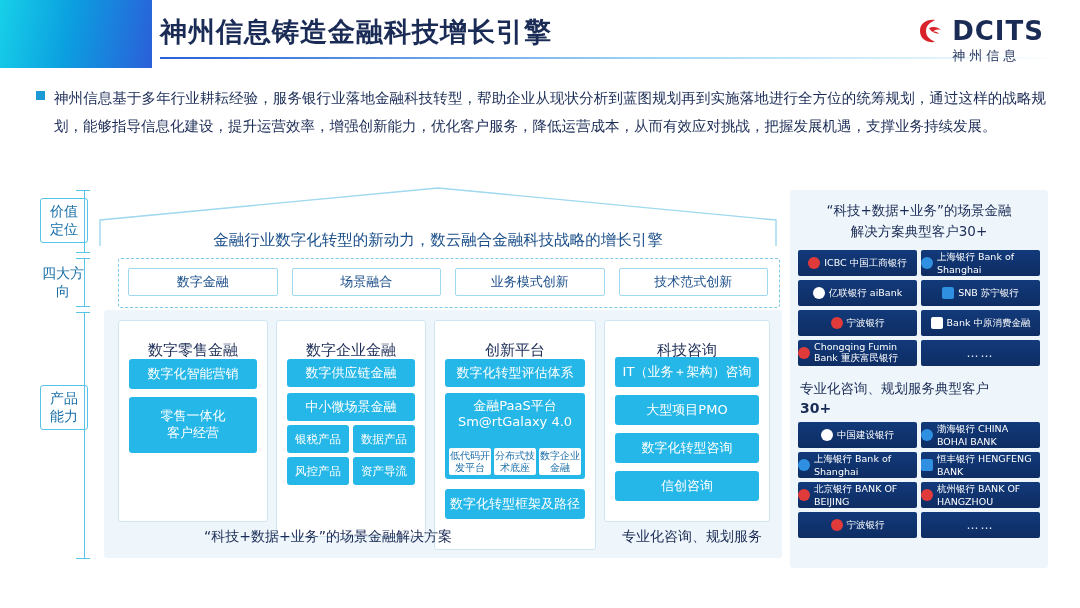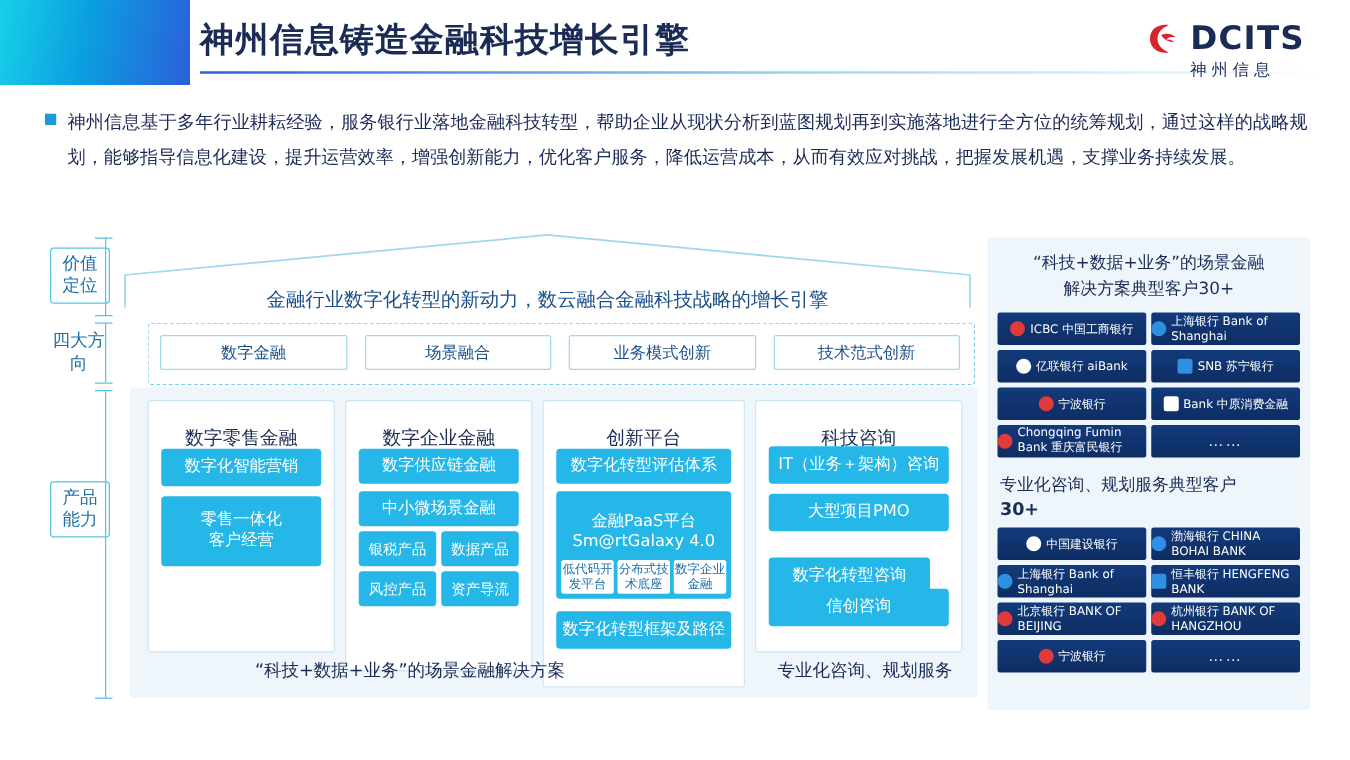--- a/index.html
+++ b/index.html
@@ -109,21 +109,21 @@
   .chip{
     background:#25b7e8;color:#ffffff;border-radius:3px;
     display:flex;align-items:center;justify-content:center;text-align:center;
     font-size:13px;line-height:1.3;
   }
   .chip.big{font-size:13px;}
   .paas-box{
     position:absolute;background:#25b7e8;border-radius:3px;color:#fff;
   }
   .paas-title{
-    text-align:center;font-size:13px;line-height:1.25;padding-top:17px;
+    text-align:center;font-size:13px;line-height:1.25;padding-top:5px;
   }
   .paas-grid{
     position:absolute;left:4px;right:4px;bottom:4px;display:flex;gap:3px;
   }
   .paas-cell{
     flex:1;background:#ffffff;color:#1b6ea8;font-size:10px;line-height:1.15;
     border-radius:2px;text-align:center;display:flex;align-items:center;justify-content:center;
     padding:2px 0;
   }
   .caption{
@@ -250,21 +250,21 @@
           <div class="paas-cell">数字企业金融</div>
         </div>
       </div>
       <div class="chip" style="position:absolute;left:10px;top:168px;width:140px;height:30px;">数字化转型框架及路径</div>
     </div>
 
     <div class="card" style="left:500px;top:10px;width:164px;height:200px;">
       <div class="card-title">科技咨询</div>
       <div class="chip big" style="position:absolute;left:10px;top:36px;width:144px;height:30px;">IT（业务＋架构）咨询</div>
       <div class="chip big" style="position:absolute;left:10px;top:74px;width:144px;height:30px;">大型项目PMO</div>
-      <div class="chip big" style="position:absolute;left:10px;top:112px;width:129px;height:30px;margin-top:13px;">数字化转型咨询</div>
+      <div class="chip big" style="position:absolute;left:10px;top:112px;width:144px;height:30px;">数字化转型咨询</div>
       <div class="chip big" style="position:absolute;left:10px;top:150px;width:144px;height:30px;">信创咨询</div>
     </div>
   </div>
 
   <div class="caption" style="left:96px;top:348px;width:400px;">“科技+数据+业务”的场景金融解决方案</div>
   <div class="caption" style="left:570px;top:348px;width:180px;">专业化咨询、规划服务</div>
 </div>
 
 <div class="right-panel">
   <div class="rp-title" style="white-space:pre-line;">“科技+数据+业务”的场景金融

